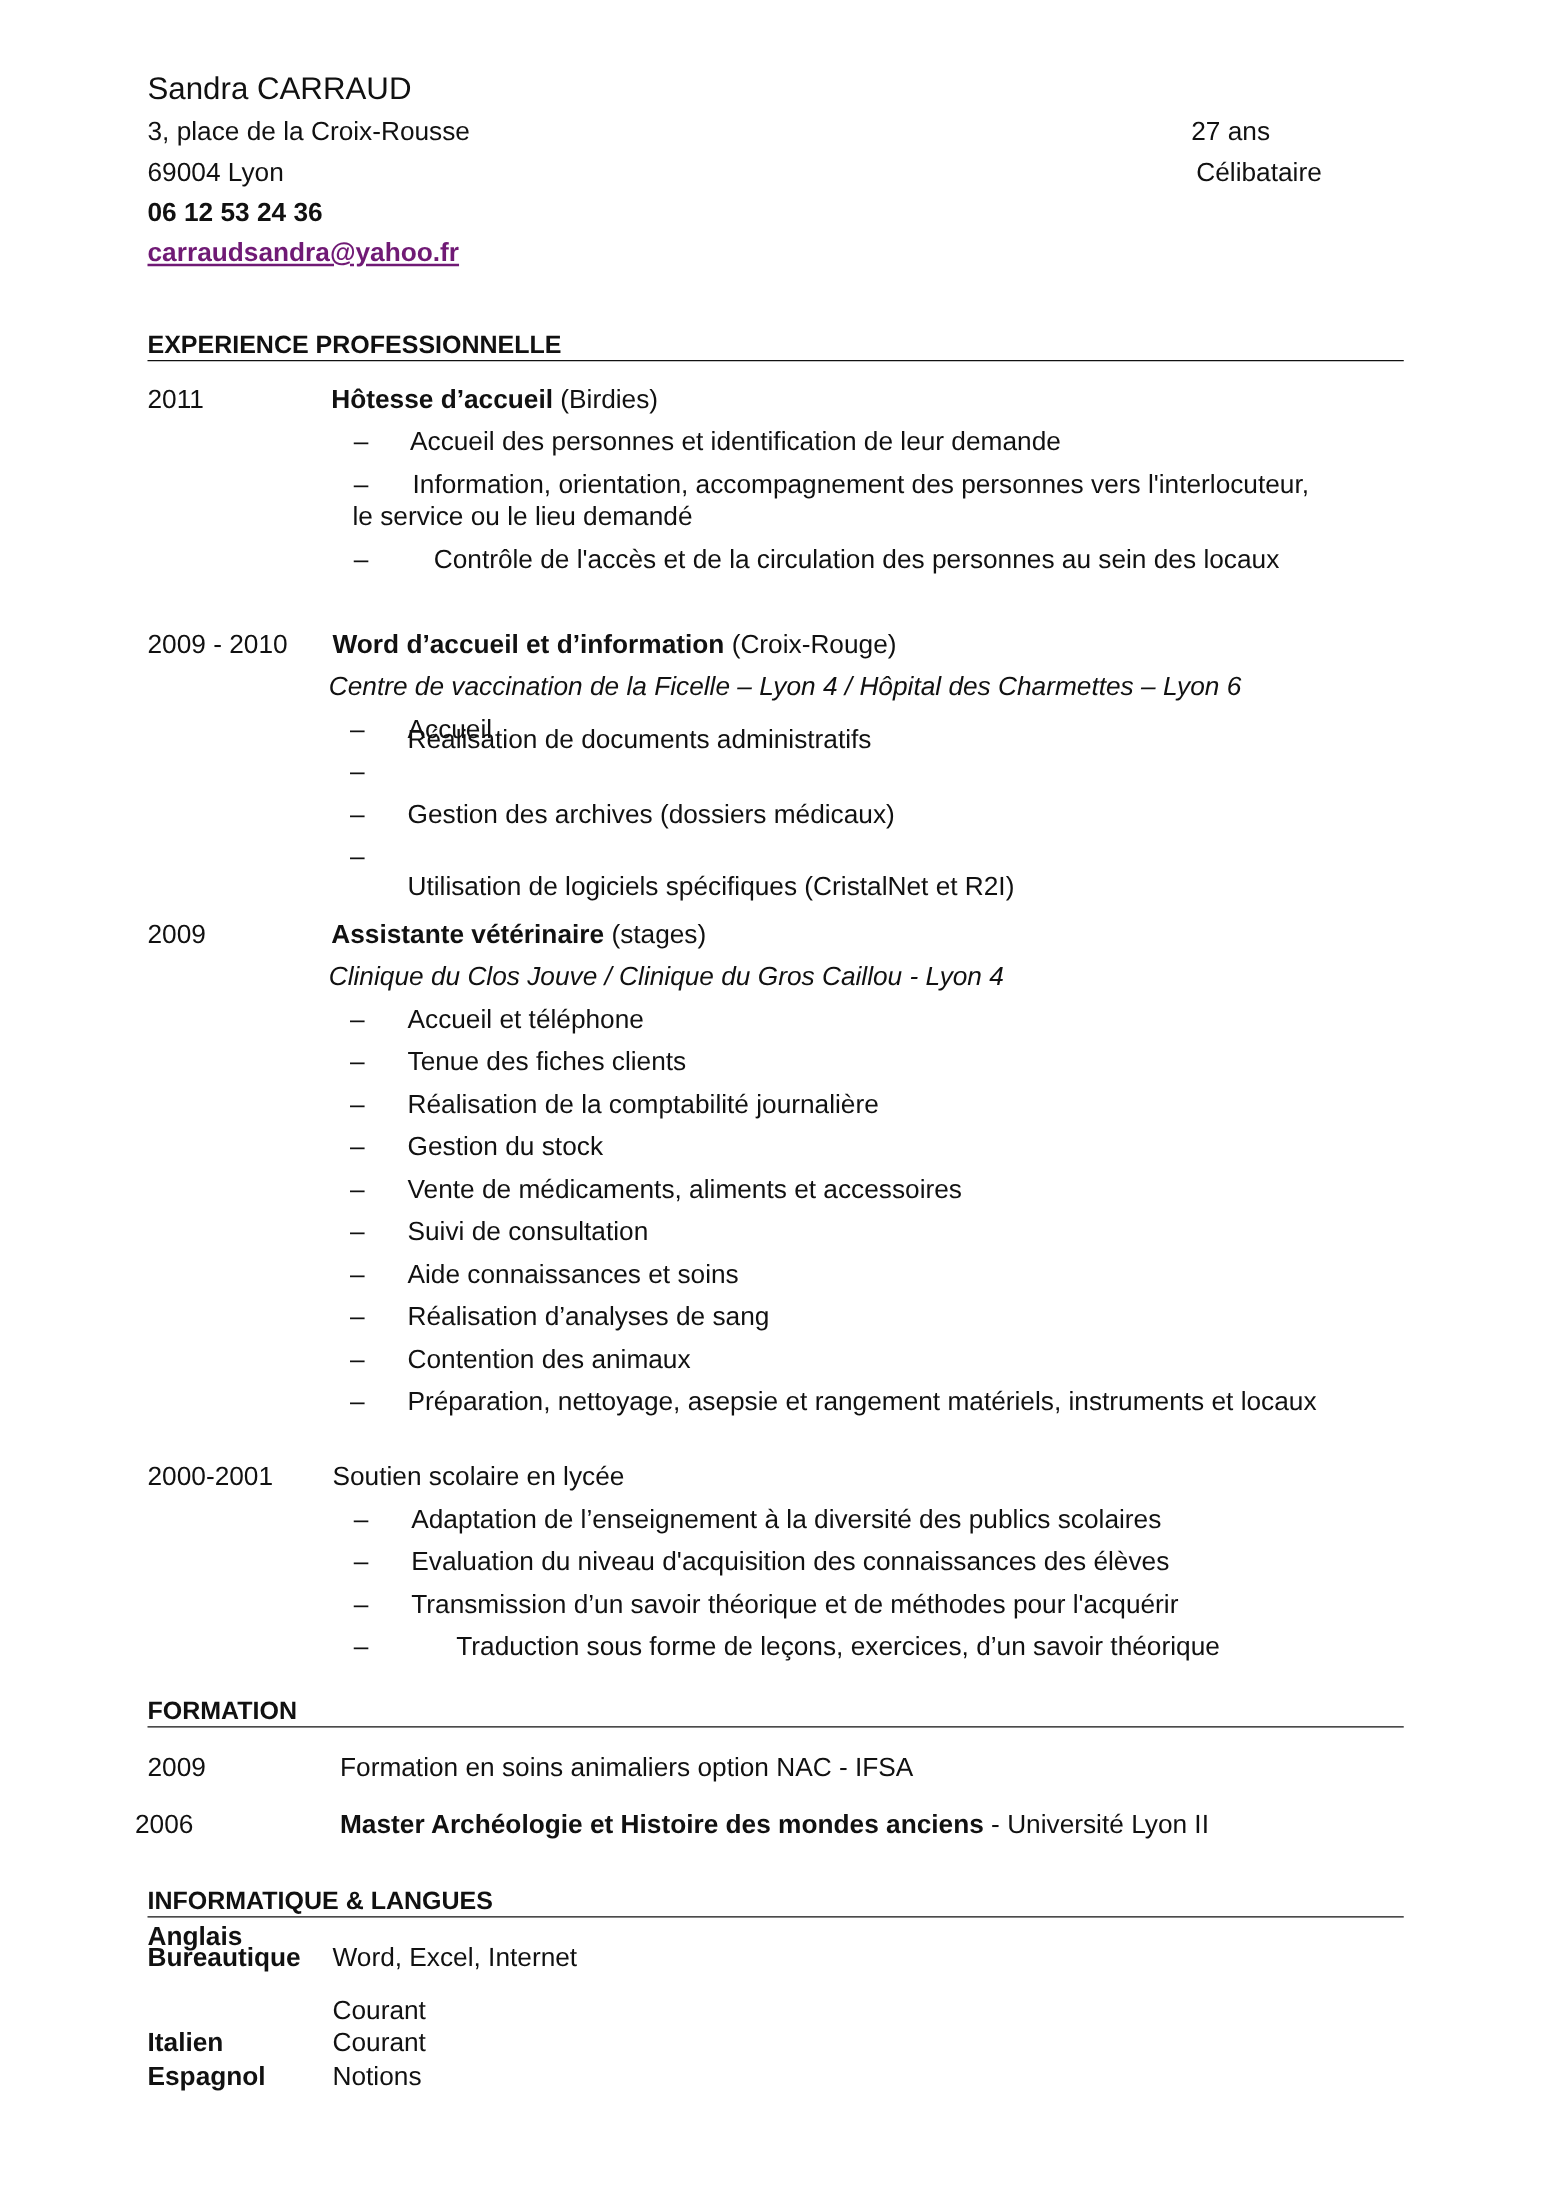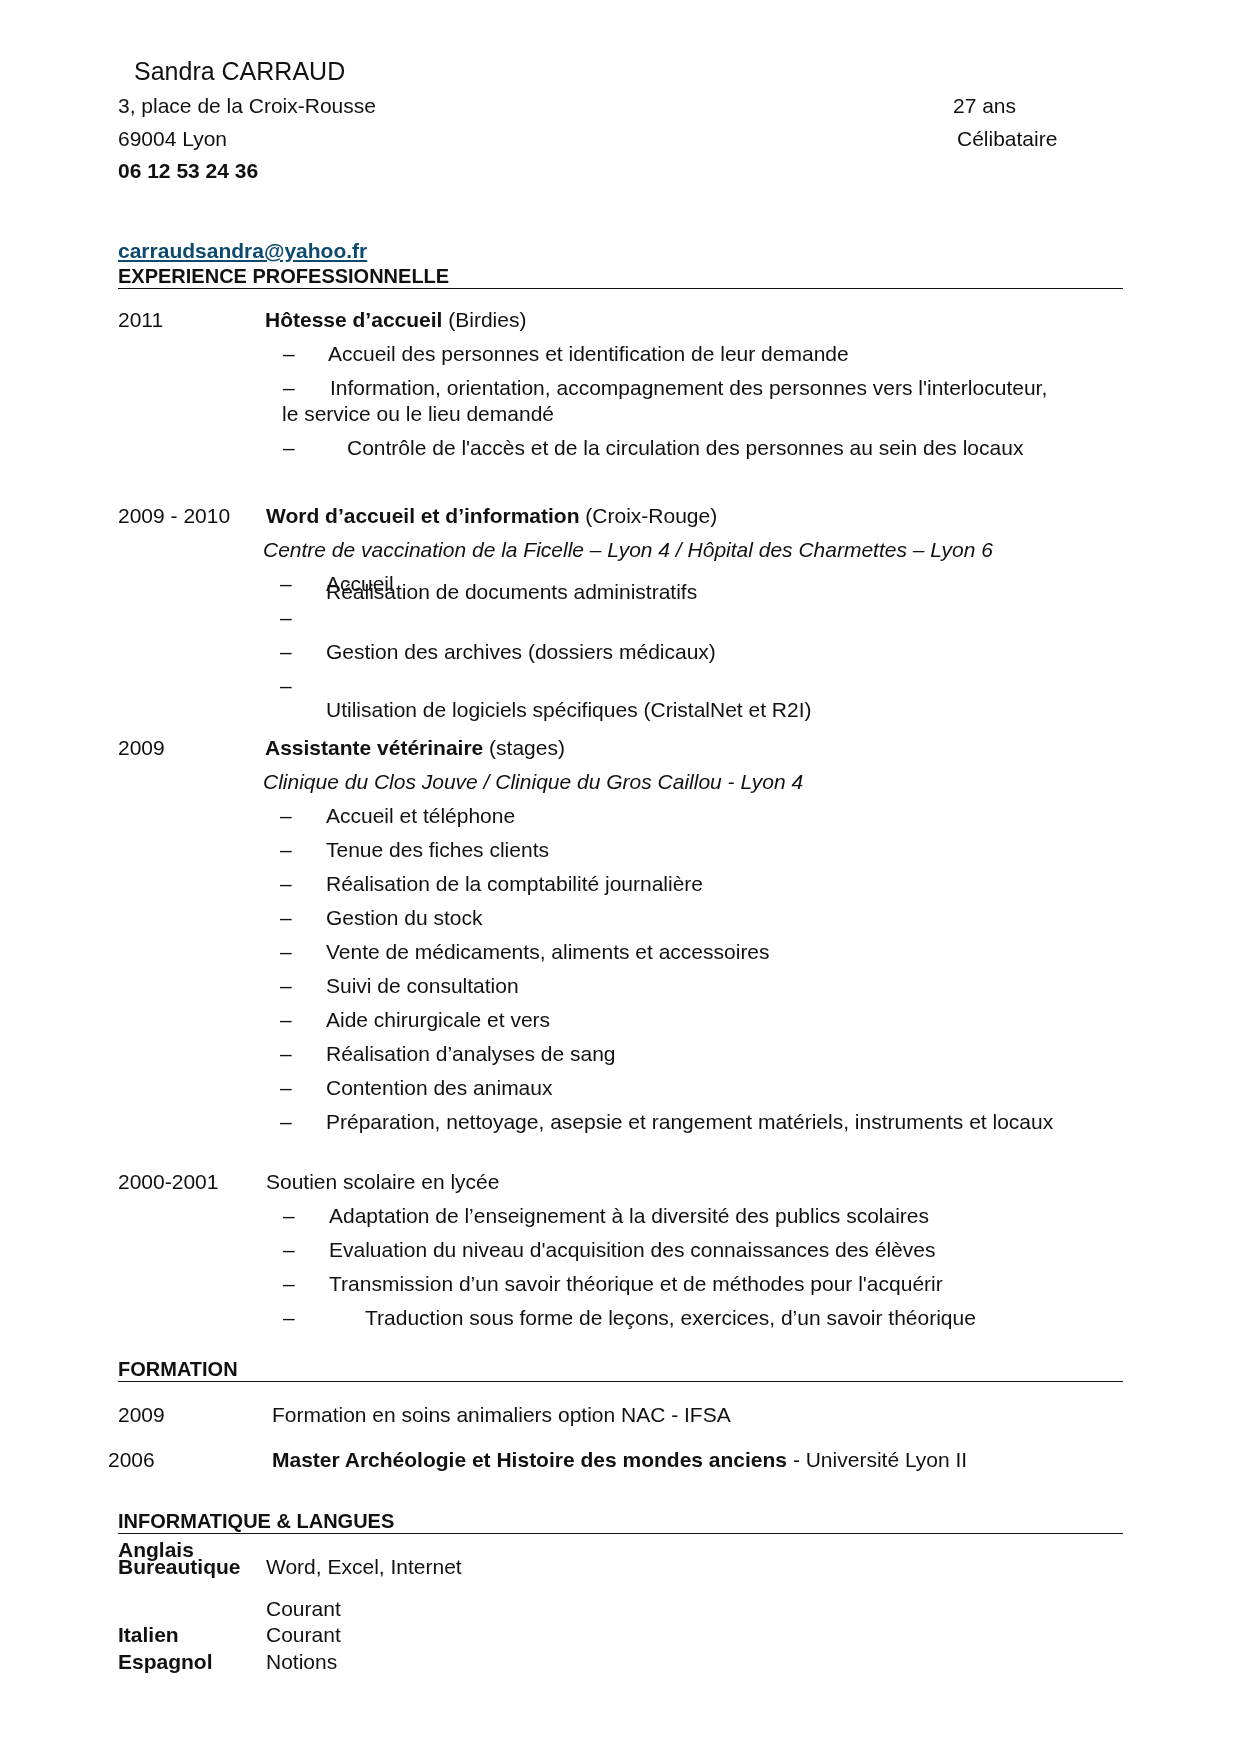--- a/index.html
+++ b/index.html
@@ -14,25 +14,25 @@
   .i { font-style: italic; }
   .u { text-decoration: underline; }
   .section-title { font-size: 20px; font-weight: bold; line-height: 24px; }
   .rule { position: absolute; height: 1px; background: #111111; left: 118px; width: 1005px; }
   .dash { position: absolute; font-size: 21px; line-height: 24px; }
 </style>
 </head>
 <body>
 
 <div>
-  <div class="abs name" style="left:118px; top:56px;margin-left:16px;">Sandra CARRAUD</div>
+  <div class="abs name" style="left:118px; top:56px;">Sandra CARRAUD</div>
   <div class="abs t" style="left:118px; top:94px;">3, place de la Croix-Rousse</div>
   <div class="abs t" style="left:118px; top:127px;">69004 Lyon</div>
   <div class="abs t b" style="left:118px; top:159px;">06 12 53 24 36</div>
-  <a class="abs t b u" style="left:118px; top:191px; color:#0c4a6e;margin-top:48px;">carraudsandra@yahoo.fr</a>
+  <a class="abs t b u" style="left:118px; top:191px; color:#701a75;">carraudsandra@yahoo.fr</a>
   <div class="abs t" style="left:953px; top:94px;">27 ans</div>
   <div class="abs t" style="left:957px; top:127px;">Célibataire</div>
 </div>
 
 <div>
   <div class="abs section-title" style="left:118px; top:264px;">EXPERIENCE PROFESSIONNELLE</div>
   <div class="rule" style="top:288px;"></div>
 
   <div>
     <div class="abs t" style="left:118px; top:308px;">2011</div>
@@ -76,21 +76,21 @@
     <div class="abs t" style="left:326px; top:838px;">Tenue des fiches clients</div>
     <span class="dash" style="left:280px; top:872px;">–</span>
     <div class="abs t" style="left:326px; top:872px;">Réalisation de la comptabilité journalière</div>
     <span class="dash" style="left:280px; top:906px;">–</span>
     <div class="abs t" style="left:326px; top:906px;">Gestion du stock</div>
     <span class="dash" style="left:280px; top:940px;">–</span>
     <div class="abs t" style="left:326px; top:940px;">Vente de médicaments, aliments et accessoires</div>
     <span class="dash" style="left:280px; top:974px;">–</span>
     <div class="abs t" style="left:326px; top:974px;">Suivi de consultation</div>
     <span class="dash" style="left:280px; top:1008px;">–</span>
-    <div class="abs t" style="left:326px; top:1008px;">Aide chirurgicale et vers</div>
+    <div class="abs t" style="left:326px; top:1008px;">Aide connaissances et soins</div>
     <span class="dash" style="left:280px; top:1042px;">–</span>
     <div class="abs t" style="left:326px; top:1042px;">Réalisation d’analyses de sang</div>
     <span class="dash" style="left:280px; top:1076px;">–</span>
     <div class="abs t" style="left:326px; top:1076px;">Contention des animaux</div>
     <span class="dash" style="left:280px; top:1110px;">–</span>
     <div class="abs t" style="left:326px; top:1110px;">Préparation, nettoyage, asepsie et rangement matériels, instruments et locaux</div>
   </div>
 
   <div>
     <div class="abs t" style="left:118px; top:1170px;">2000-2001</div>

